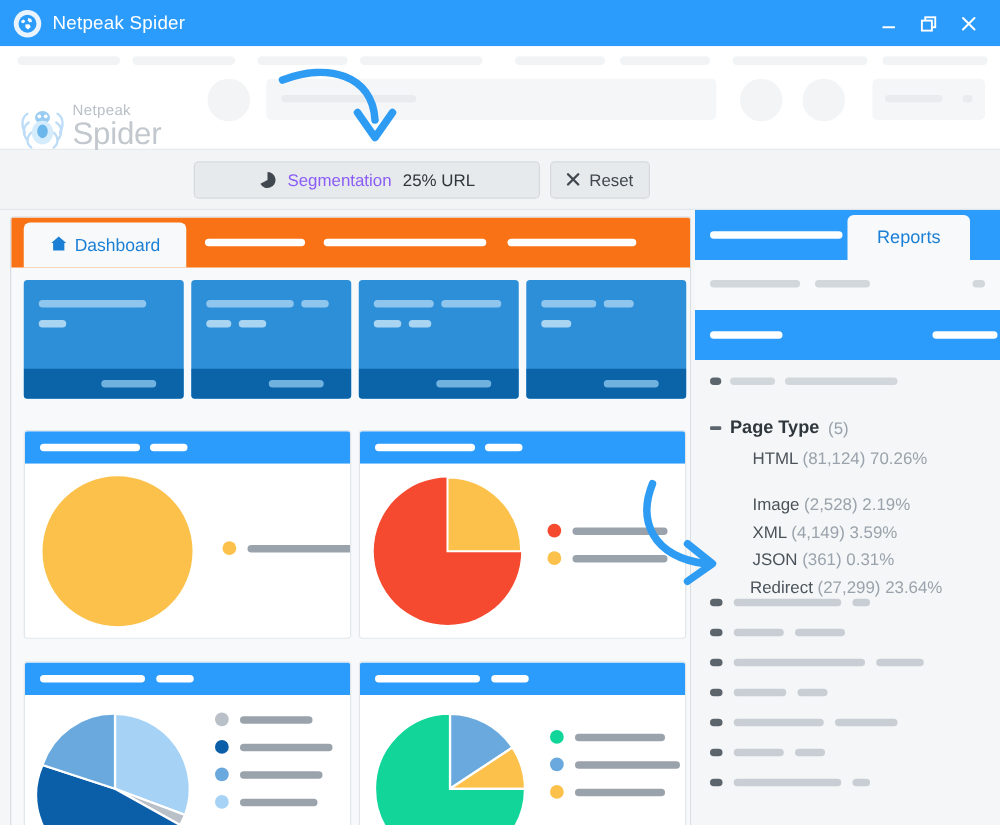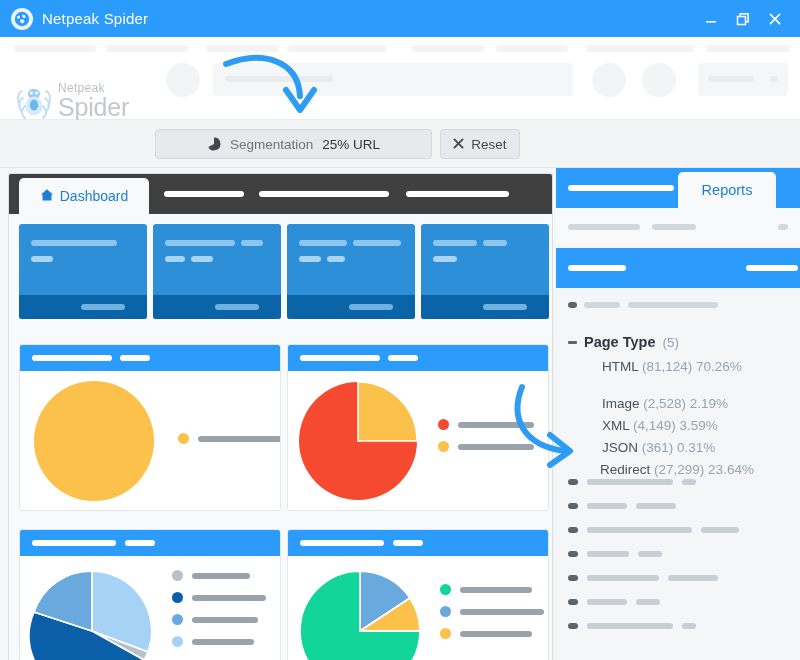--- a/index.html
+++ b/index.html
@@ -77,38 +77,38 @@
   .tbar-btn {
     position: absolute; top: 9px; height: 30px;
     background: #e7eaed; border: 1px solid #d6dade; border-radius: 4px;
     display: flex; align-items: center; justify-content: center;
     font-size: 13.5px; color: #41484f;
     gap: 7px;
   }
   #btn-export { left: 14px; width: 102px; }
   #btn-segmentation { left: 155px; width: 277px; gap: 9px; }
   #btn-reset { left: 440px; width: 80px; gap: 7px; }
-  .seg-label { font-size: 13.5px; color: #737373; }
+  .seg-label { font-size: 13.5px; color: #8b5cf6; }
   .seg-value { font-size: 13.5px; color: #2f363c; }
   .pie-ico { width: 14px; height: 14px; display: inline-block; }
 
   
   .content { position: absolute; left: 0; top: 168px; width: 800px; height: 492px; }
 
   
   .leftpanel {
     position: absolute; left: 8px; top: 5px; width: 545px; height: 487px;
     background: #f7f9fa;
     border: 1px solid #d9dee3;
     border-bottom: none;
     border-radius: 3px 3px 0 0;
     overflow: hidden;
   }
   .tabstrip {
-    position: relative; height: 40px; background: #404040;
+    position: relative; height: 40px; background: #f97316;
   }
   .tab-active {
     position: absolute; left: 10px; top: 4px; width: 130px; height: 36px;
     background: #f7f9fa; border-radius: 5px 5px 0 0;
     display: flex; align-items: center; justify-content: center; gap: 6px;
     color: #1c7fd6; font-size: 14px;
   }
   .tab-ghost {
     position: absolute; height: 6px; border-radius: 3px; background: #ffffff; top: 17px;
   }

